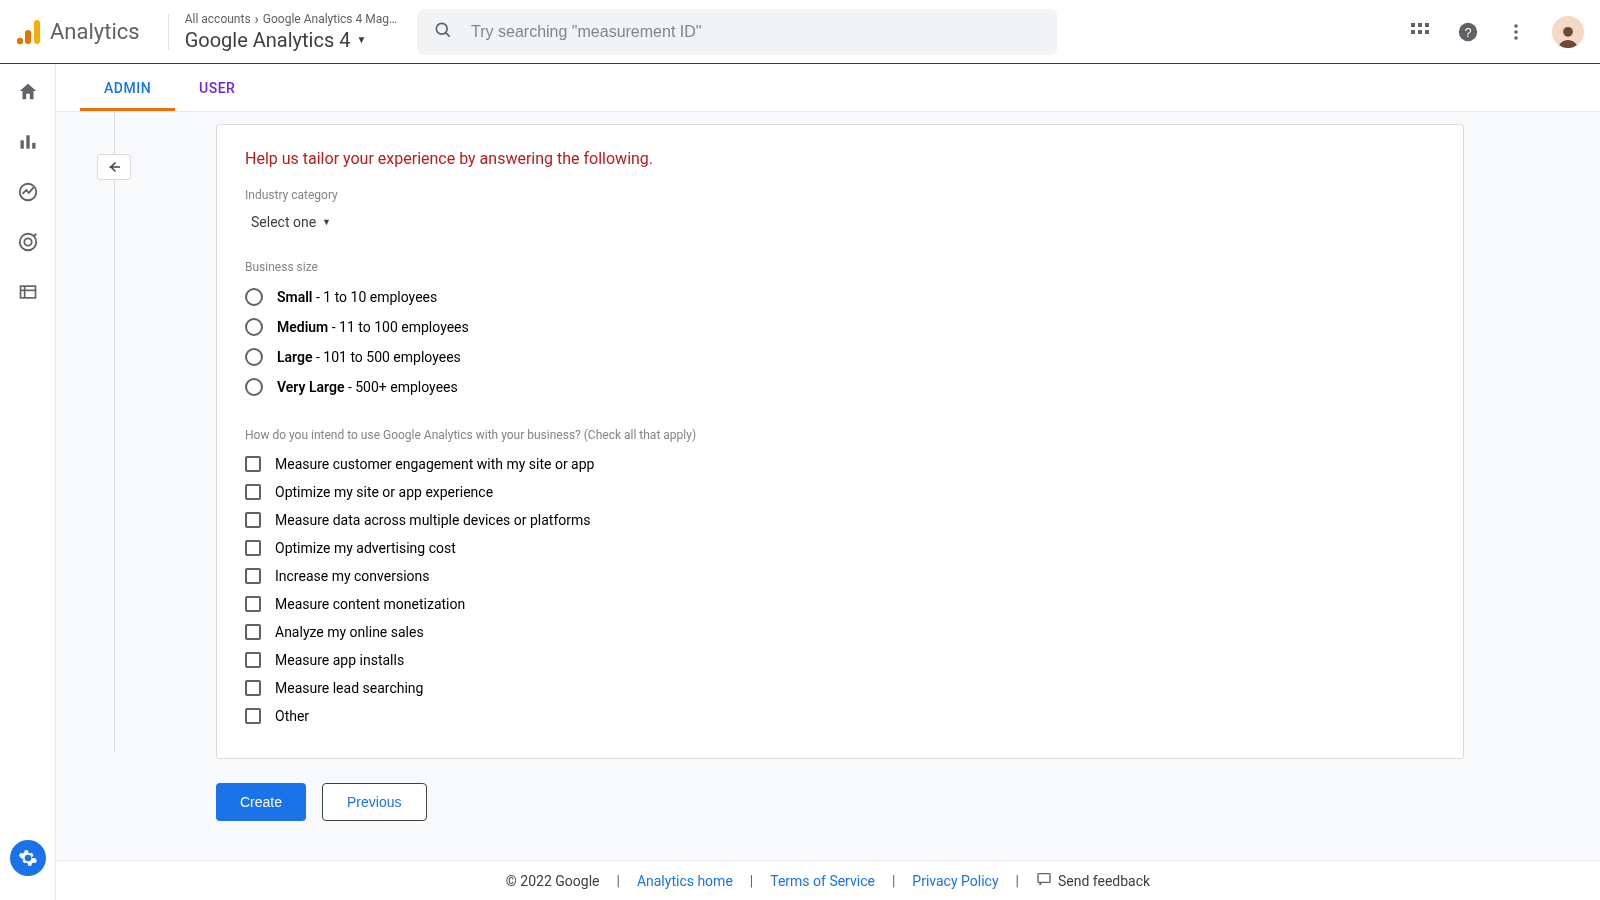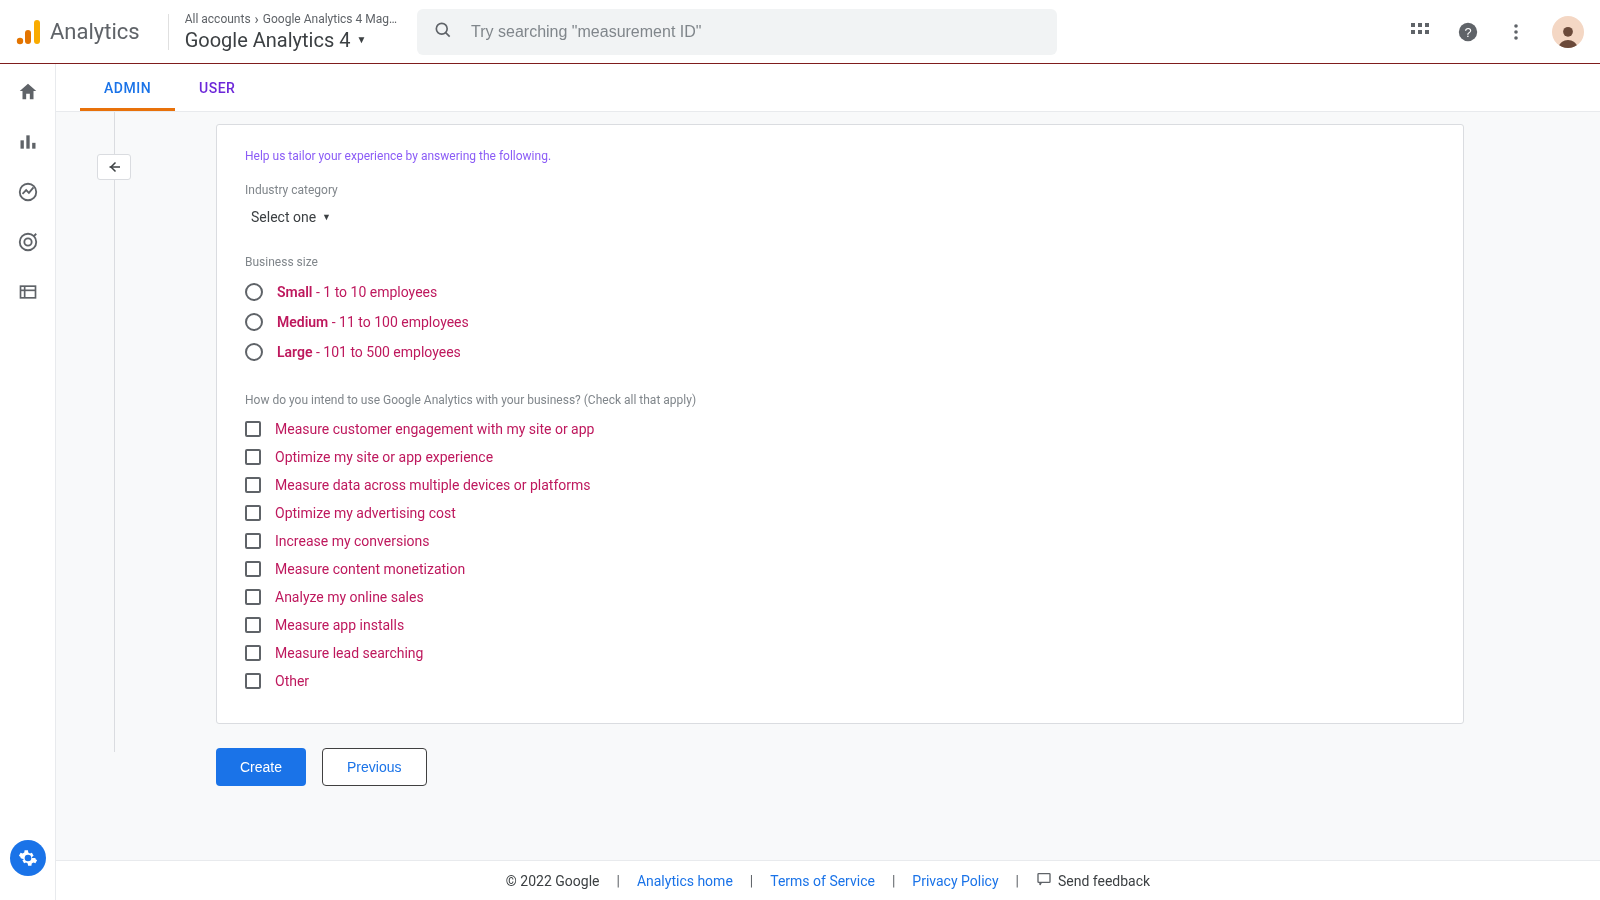--- a/index.html
+++ b/index.html
@@ -113,30 +113,30 @@
     background: #dadce0;
   }
 
   .card {
     position: relative;
     margin-left: 160px; margin-right: 136px;
     background: #fff; border: 1px solid #dadce0;
     border-radius: 3px;
     padding: 24px 28px 28px;
   }
-  .card .intro { font-size: 12px; color: #8b5cf6; margin-bottom: 20px; }
+  .card .intro { font-size: 16px; color: #b91c1c; margin-bottom: 20px; }
 
   .field-label { font-size: 12px; color: #80868b; margin-bottom: 8px; }
   .select-one { font-size: 14px; color: #3c4043; display: inline-flex; align-items: center; gap: 6px; padding: 4px 6px; cursor: pointer; }
   .select-one .caret { font-size: 9px; }
 
   .section { margin-top: 26px; }
   .radio-row, .check-row {
     display: flex; align-items: center; gap: 14px;
-    padding: 6px 0; font-size: 14px; color: #be185d; cursor: pointer;
+    padding: 6px 0; font-size: 14px; color: #000000; cursor: pointer;
   }
   .radio-circle {
     width: 18px; height: 18px; border: 2px solid #5f6368; border-radius: 50%;
     flex-shrink: 0;
   }
   .check-box {
     width: 16px; height: 16px; border: 2px solid #5f6368; border-radius: 2px;
     flex-shrink: 0;
   }
   .radio-row .bold, .check-row .bold { font-weight: 600; }
@@ -320,20 +320,24 @@
                   <span class="radio-circle"></span>
                   <span><span class="bold">Small</span> - 1 to 10 employees</span>
                 </div>
                 <div class="radio-row">
                   <span class="radio-circle"></span>
                   <span><span class="bold">Medium</span> - 11 to 100 employees</span>
                 </div>
                 <div class="radio-row">
                   <span class="radio-circle"></span>
                   <span><span class="bold">Large</span> - 101 to 500 employees</span>
+                </div>
+                <div class="radio-row">
+                  <span class="radio-circle"></span>
+                  <span><span class="bold">Very Large</span> - 500+ employees</span>
                 </div>
               </div>
           </div>
 
           <div class="section">
             <div class="field-label">How do you intend to use Google Analytics with your business? (Check all that apply)</div>
             <div id="intents">
                 <div class="check-row">
                   <span class="check-box"></span>
                   <span>Measure customer engagement with my site or app</span>

